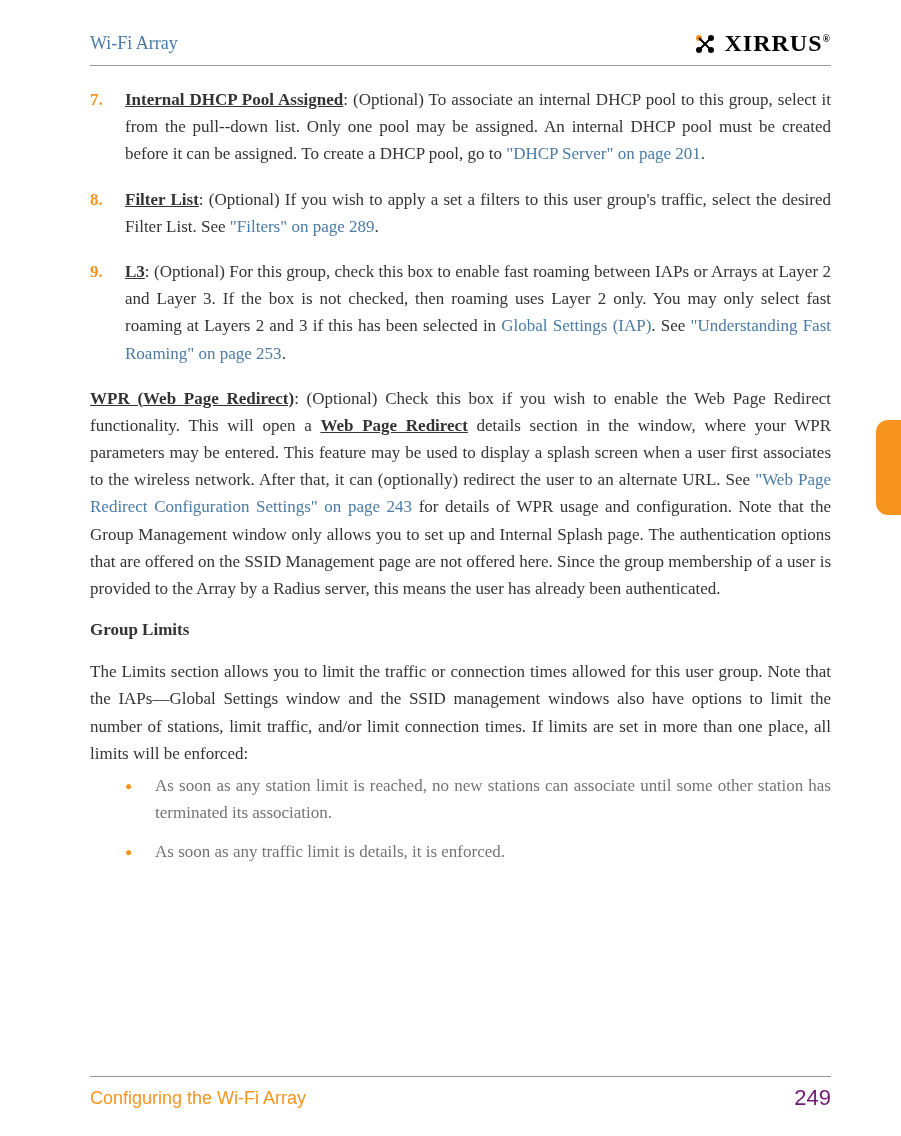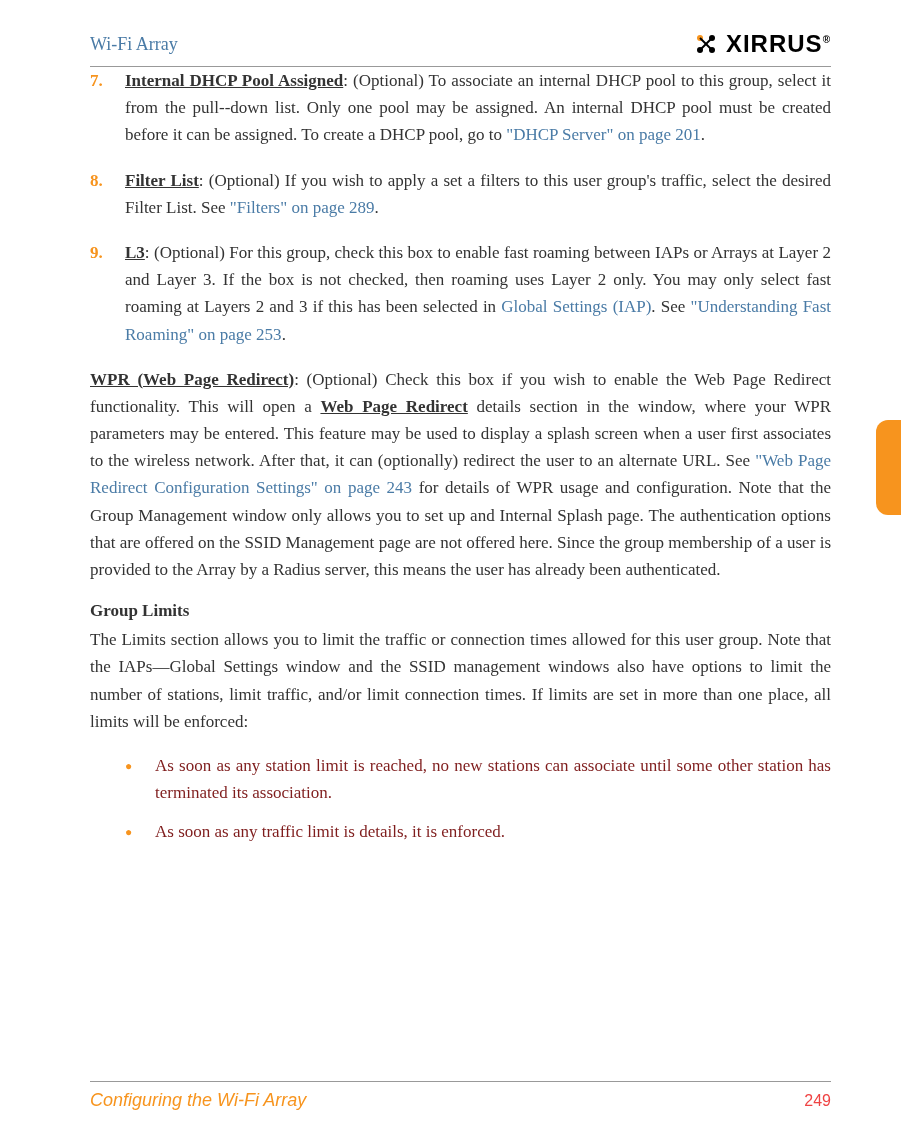--- a/index.html
+++ b/index.html
@@ -18,36 +18,37 @@
       padding: 30px 70px 20px 90px;
       min-height: 1136px;
       position: relative;
     }
     .header {
       display: flex;
       justify-content: space-between;
       align-items: center;
       padding-bottom: 8px;
       border-bottom: 1px solid #999;
+      margin-bottom: 20px;
     }
     .header-title {
       color: #4a7ba6;
       font-size: 18px;
       font-family: 'Palatino Linotype', 'Book Antiqua', Palatino, serif;
     }
     .logo {
       display: flex;
       align-items: center;
       gap: 2px;
     }
     .logo-text {
       font-weight: 900;
       font-size: 24px;
       letter-spacing: 1px;
-      font-family: Liberation Sans, sans-serif;
+      font-family: Liberation Serif, serif;
       color: #000;
     }
     .logo-reg {
       font-size: 10px;
       vertical-align: super;
     }
     .side-tab {
       position: absolute;
       right: 0;
       top: 420px;
@@ -78,68 +79,67 @@
       text-decoration: underline;
     }
     .link-blue {
       color: #4a7ba6;
     }
     .section-heading {
       font-weight: bold;
       font-size: 17px;
       color: #333;
       margin-top: 10px;
-      margin-bottom: 5px;
+      margin-bottom: 18px;
     }
     .section-para {
       font-size: 17px;
       line-height: 1.6;
       color: #333;
       text-align: justify;
-      margin-bottom: 17px;
+      margin-bottom: 5px;
     }
     .bullet-item {
       display: flex;
       margin-bottom: 12px;
       margin-left: 35px;
       line-height: 1.6;
       font-size: 17px;
       text-align: justify;
     }
     .bullet-icon {
       color: #f7941e;
       min-width: 30px;
       flex-shrink: 0;
       font-size: 12px;
       padding-top: 5px;
     }
     .bullet-content {
       flex: 1;
-      color: #7f1d1d;
+      color: #737373;
     }
     .footer {
       position: absolute;
       bottom: 25px;
       left: 90px;
       right: 70px;
       display: flex;
       justify-content: space-between;
       align-items: center;
       border-top: 1px solid #999;
       padding-top: 8px;
     }
     .footer-text {
       color: #f7941e;
       font-size: 18px;
       font-family: 'Trebuchet MS', sans-serif;
-      font-style: italic;
     }
     .footer-page {
-      color: #ef4444;
-      font-size: 16px;
+      color: #701a75;
+      font-size: 22px;
       font-family: 'Trebuchet MS', sans-serif;
     }
     .logo-svg {
       height: 24px;
     }
   </style>
 </head>
 <body>
 
 <div class="page">

